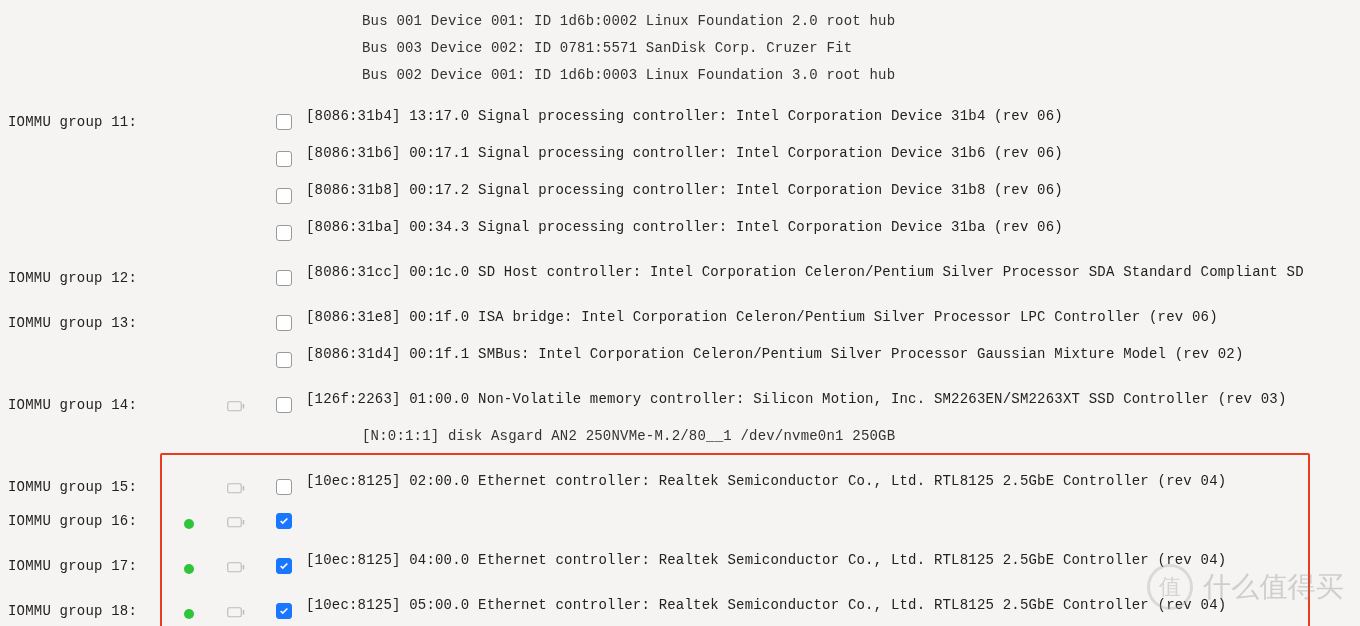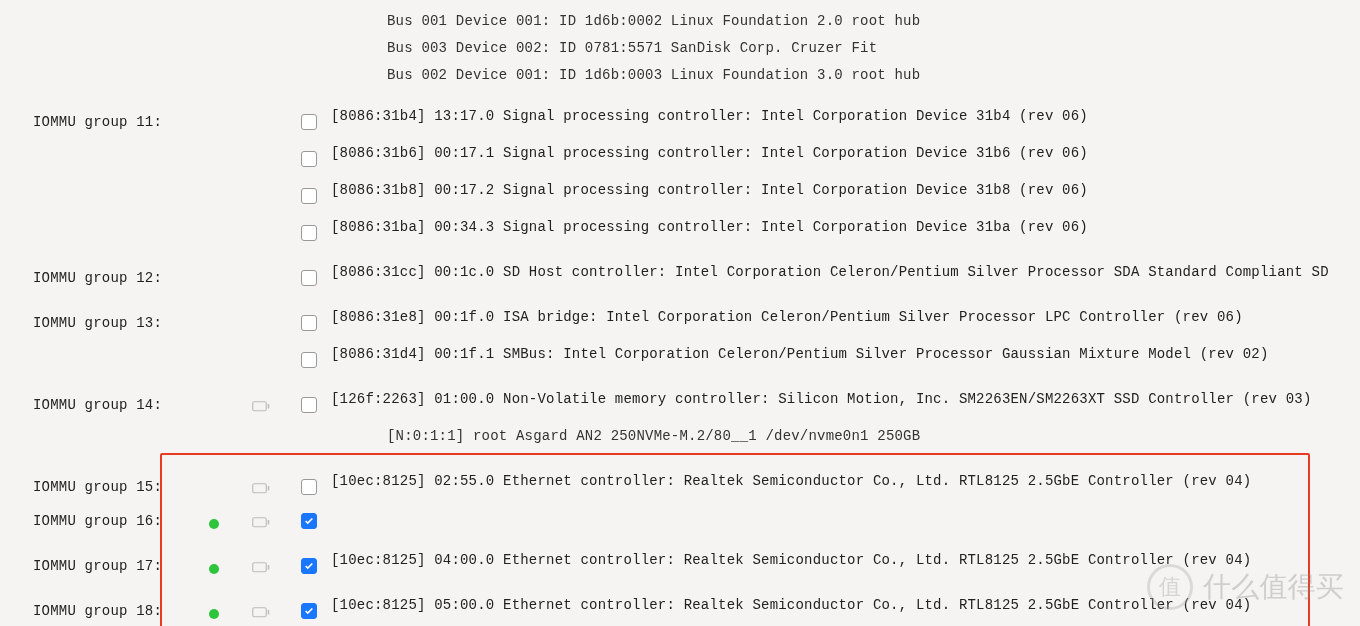--- a/index.html
+++ b/index.html
@@ -12,21 +12,20 @@
     height: 626px;
     overflow: hidden;
     letter-spacing: 0.2px;
   }
   .content { padding: 0 8px 20px 8px; }
   .group { display: flex; align-items: flex-end; padding: 2px 0; }
   .label-col {
     width: 160px; flex: 0 0 160px;
     padding-top: 6px;
     color: #222;
-    margin-left: 25px;
   }
   .status-col {
     width: 42px; flex: 0 0 42px;
     padding-top: 6px; display:flex; align-items:center; justify-content:center;
   }
   .device-col {
     width: 52px; flex: 0 0 52px;
     padding-top: 6px; display:flex; align-items:center; justify-content:center;
   }
   .cb-col {
@@ -178,39 +177,39 @@
         <div class="desc-col">
           <div class="line">[126f:2263] 01:00.0 Non-Volatile memory controller: Silicon Motion, Inc. SM2263EN/SM2263XT SSD Controller (rev 03)</div>
         </div>
       </div>
       <div class="group">
         <div class="label-col"></div>
         <div class="status-col"></div>
         <div class="device-col"></div>
         <div class="cb-col"></div>
         <div class="desc-col">
-          <div class="line sub">[N:0:1:1]    root    Asgard AN2 250NVMe-M.2/80__1              /dev/nvme0n1    250GB</div>
+          <div class="line sub">[N:0:1:1]    disk    Asgard AN2 250NVMe-M.2/80__1              /dev/nvme0n1    250GB</div>
         </div>
       </div>
     </div>
     <div class="group-block">
       <div class="group">
         <div class="label-col">IOMMU group 15:</div>
         <div class="status-col"></div>
         <div class="device-col">
           <svg class="dev-icon" width="18" height="12" viewBox="0 0 24 16">
             <rect x="1" y="1" width="18" height="12" rx="2" fill="none" stroke="#bbb" stroke-width="1.5"></rect>
             <rect x="21" y="4" width="2" height="6" fill="#bbb"></rect>
           </svg>
         </div>
         <div class="cb-col">
           <div class="checkbox"></div>
         </div>
         <div class="desc-col">
-          <div class="line">[10ec:8125] 02:55.0 Ethernet controller: Realtek Semiconductor Co., Ltd. RTL8125 2.5GbE Controller (rev 04)</div>
+          <div class="line">[10ec:8125] 02:00.0 Ethernet controller: Realtek Semiconductor Co., Ltd. RTL8125 2.5GbE Controller (rev 04)</div>
         </div>
       </div>
     </div>
     <div class="group-block">
       <div class="group">
         <div class="label-col">IOMMU group 16:</div>
         <div class="status-col">
           <span class="dot-green"></span>
         </div>
         <div class="device-col">

